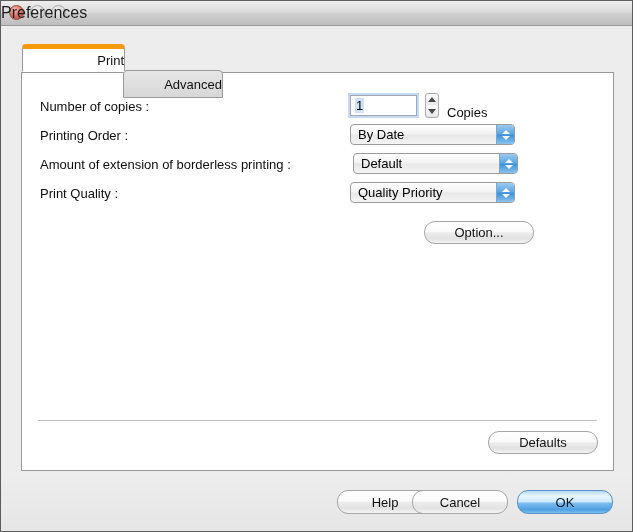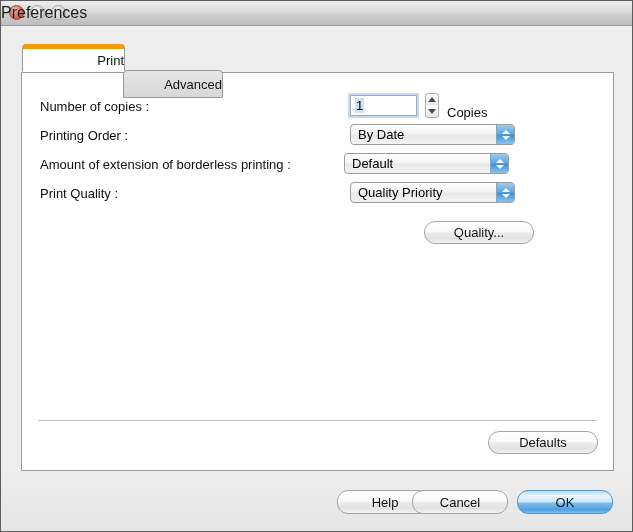--- a/index.html
+++ b/index.html
@@ -227,21 +227,21 @@
     border-bottom: 4px solid #ffffff;
   }
   .pa-down {
     width: 0; height: 0;
     border-left: 4px solid transparent;
     border-right: 4px solid transparent;
     border-top: 4px solid #ffffff;
   }
 
   .popup.order    { left: 310px; top: 3px; width: 165px; }
-  .popup.extend   { left: 304px; top: 3px; width: 165px; }
+  .popup.extend   { left: 313px; top: 3px; width: 165px; }
   .popup.quality  { left: 310px; top: 3px; width: 165px; }
 
   
   .btn {
     box-sizing: border-box;
     border: 1px solid #a6a6a6;
     border-radius: 11px;
     background: linear-gradient(to bottom, #ffffff 0%, #fbfbfb 45%, #ececec 52%, #e2e2e2 78%, #f3f3f3 100%);
     font-size: 13px;
     color: #111111;
@@ -375,21 +375,21 @@
           <span class="popup-text">Quality Priority</span>
           <span class="popup-arrows">
             <span class="pa-up"></span>
             <span class="pa-down"></span>
           </span>
         </div>
       </div>
 
     </div>
 
-    <div class="btn btn-option">Quality...</div>
+    <div class="btn btn-option">Option...</div>
 
     <div class="separator"></div>
 
     <div class="btn btn-defaults">Defaults</div>
   </div>
 
   <div class="footer"></div>
 
   <div class="btn btn-help">Help</div>
   <div class="btn btn-ok">OK</div>

